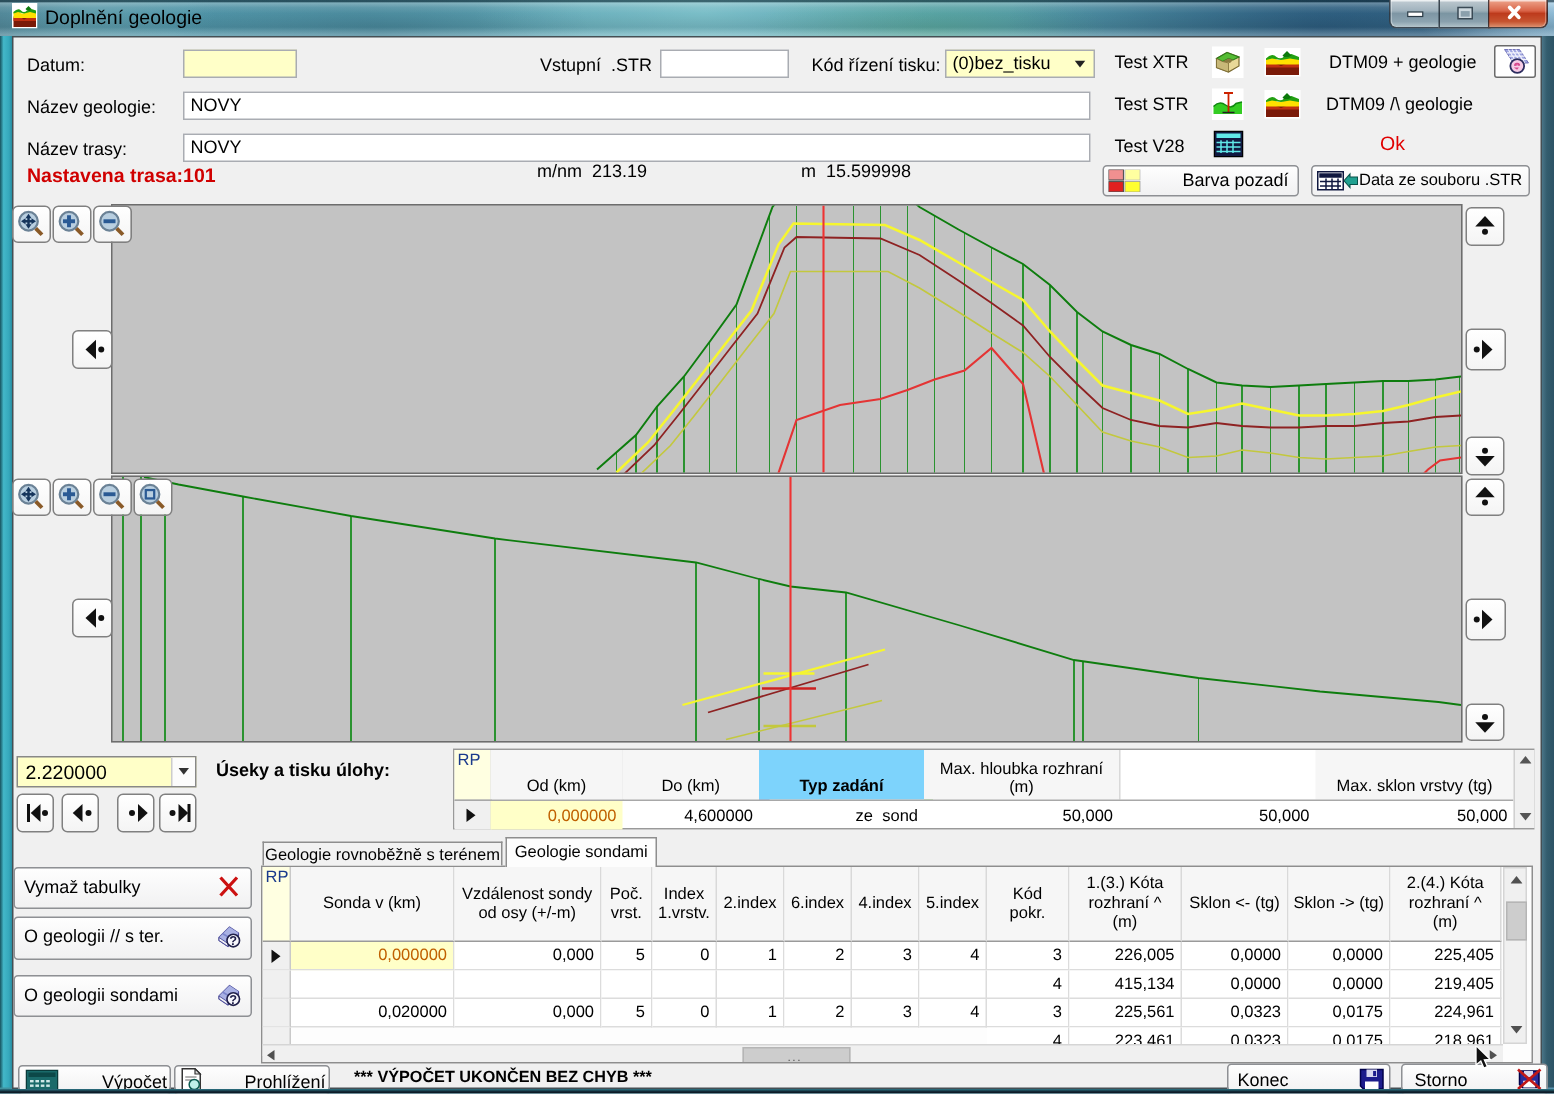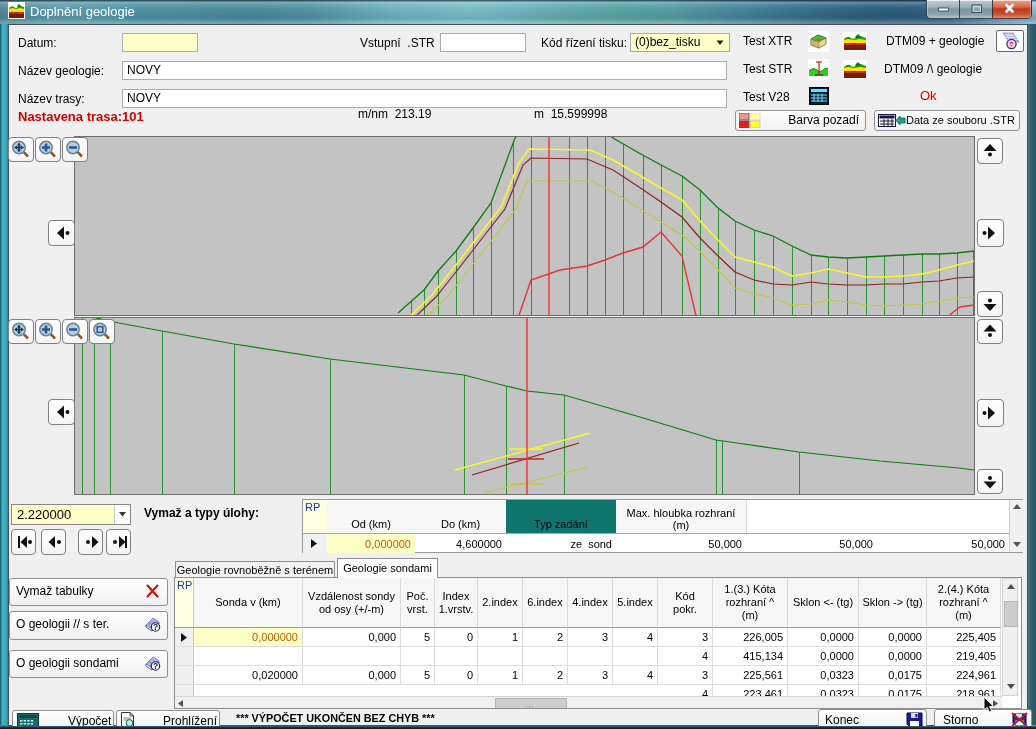--- a/index.html
+++ b/index.html
@@ -12,21 +12,21 @@
  radial-gradient(220px 80px at 470px 8px,rgba(150,215,220,.5),rgba(150,215,220,0) 70%),
  radial-gradient(200px 90px at 255px 24px,rgba(35,90,115,.45),rgba(35,90,115,0) 70%),
  radial-gradient(120px 50px at 60px 10px,rgba(120,185,195,.4),rgba(120,185,195,0) 70%),
  radial-gradient(90px 300px at 0px 420px,rgba(45,165,180,.75),rgba(45,165,180,0) 70%),
  radial-gradient(80px 220px at 2px 660px,rgba(50,170,175,.7),rgba(50,170,175,0) 70%),
  radial-gradient(90px 260px at 1036px 400px,rgba(60,120,175,.65),rgba(60,120,175,0) 70%),
  radial-gradient(90px 200px at 1036px 640px,rgba(70,150,185,.6),rgba(70,150,185,0) 70%),
  linear-gradient(90deg,#4d8294 0%,#4f93a6 12%,#63a7b6 25%,#5fa5b3 45%,#57a0b0 60%,#4f91a4 72%,#3f7a95 85%,#3a6d8b 94%,#5e92ad 100%);}
 #aeroshine{left:0;top:0;width:1036px;height:24px;
  background:linear-gradient(180deg,rgba(10,30,40,.55) 0,rgba(10,30,40,.55) 1px,rgba(255,255,255,.28) 2px,rgba(255,255,255,.1) 5px,rgba(255,255,255,0) 9px,rgba(0,0,0,.08) 18px,rgba(255,255,255,.22) 23px);}
-#titletext{left:30px;top:4px;font-size:13px;color:#ffffff;}
+#titletext{left:30px;top:4px;font-size:13px;color:#000000;}
 #client{left:8px;top:24px;width:1018px;height:700px;background:#f0f0f0;border:1px solid #454f54;}
 #botstrip{left:0;top:726px;width:1036px;height:3px;background:linear-gradient(180deg,#2e7787 0,#0d1c28 65%,#0d1c28 100%);}
 .lbl{position:absolute;font-size:12px;white-space:nowrap;}
 .inp{position:absolute;background:#fff;border:1px solid #a9acb2;}
 .ylw{background:#ffffc8;}
 .btn{position:absolute;background:linear-gradient(180deg,#fefefe,#f1f1f2);border:1px solid #8e9094;border-radius:3px;}
 .redb{color:#d00000;font-weight:bold;}
 
 .wbtn{position:absolute;top:0;height:18px;border:1px solid rgba(20,30,40,.75);border-top:none;}
 
@@ -380,39 +380,42 @@
       </svg></div>
 <div class="sqbtn" style="left:78px;top:529px;width:23px;height:24px;"><svg width="26" height="24">
         <circle cx="9" cy="12" r="2" fill="#111"></circle>
         <path d="M19.5 12 L13 6 L13 18 Z" fill="#111"></path>
       </svg></div>
 <div class="sqbtn" style="left:106px;top:529px;width:23px;height:24px;"><svg width="26" height="24">
         <circle cx="8" cy="12" r="2" fill="#111"></circle>
         <path d="M18.5 12 L12 6 L12 18 Z" fill="#111"></path>
         <rect x="18" y="6" width="2" height="12" fill="#111"></rect>
       </svg></div>
-<div class="lbl" style="left:144px;top:506px;font-weight:bold;">Vymaž a typy úlohy:</div>
+<div class="lbl" style="left:144px;top:506px;font-weight:bold;">Úseky a tisku úlohy:</div>
 
 <div class="abs" style="left:302px;top:499px;width:721px;height:54px;background:#fff;border:1px solid #999;box-sizing:border-box;">
 
  <div class="abs" style="left:0;top:0;width:24px;height:33px;background:#ffffe1;border-right:1px solid #c9c9c9;border-bottom:1px solid #c9c9c9;">
    <div class="abs t11" style="left:2px;top:1px;color:#1a3a8c;">RP</div>
       </div>
 
  <div class="abs t11" style="left:24px;top:0;width:88px;height:33px;background:#f6f6f6;border-right:1px solid #d9d9d9;">
         <div class="abs" style="left:0;right:0;bottom:3px;text-align:center;">Od (km)</div>
       </div>
  <div class="abs t11" style="left:112px;top:0;width:91px;height:33px;background:#f6f6f6;border-right:7px solid #3b82f6;">
         <div class="abs" style="left:0;right:0;bottom:3px;text-align:center;">Do (km)</div>
       </div>
- <div class="abs t11" style="left:203px;top:0;width:110px;height:33px;background:#0f766e;border-right:6px solid #84cc16;">
+ <div class="abs t11" style="left:203px;top:0;width:110px;height:33px;background:#7dd3fc;border-right:6px solid #84cc16;font-weight:bold;">
         <div class="abs" style="left:0;right:0;bottom:3px;text-align:center;">Typ zadání</div>
       </div>
  <div class="abs t11" style="left:313px;top:0;width:130px;height:33px;background:#f6f6f6;border-right:1px solid #d9d9d9;">
         <div class="abs" style="left:0;right:0;bottom:2px;text-align:center;">Max. hloubka rozhraní<br>(m)</div>
+      </div>
+ <div class="abs t11" style="left:574px;top:0;width:132px;height:33px;background:#f6f6f6;">
+        <div class="abs" style="left:0;right:0;bottom:3px;text-align:center;">Max. sklon vrstvy (tg)</div>
       </div>
 
  <div class="abs" style="left:0;top:33px;width:706px;height:1px;background:#a8a8a8;"></div>
 
  <div class="abs" style="left:0;top:34px;width:24px;height:19px;background:#f0f0f0;border-right:1px solid #c9c9c9;">
   <svg class="abs" style="left:7px;top:5px;" width="8" height="9">
           <path d="M1 0 L7 4.5 L1 9 Z" fill="#111"></path>
         </svg>
       </div>
  <div class="abs t11" style="left:24px;top:34px;width:88px;height:19px;background:#ffffc8;color:#c06000;">

